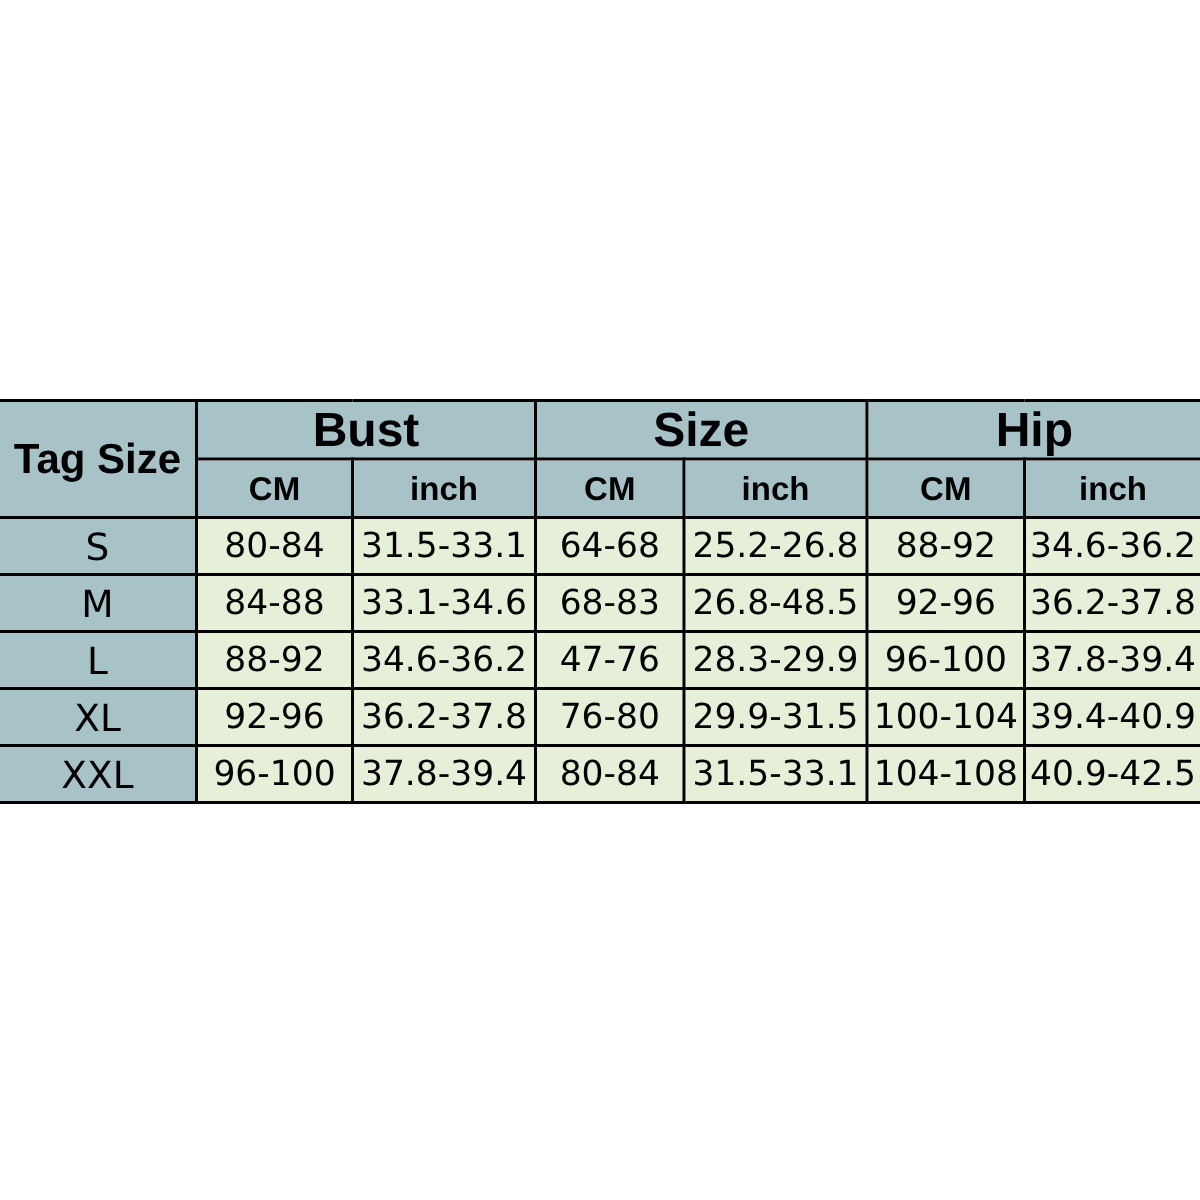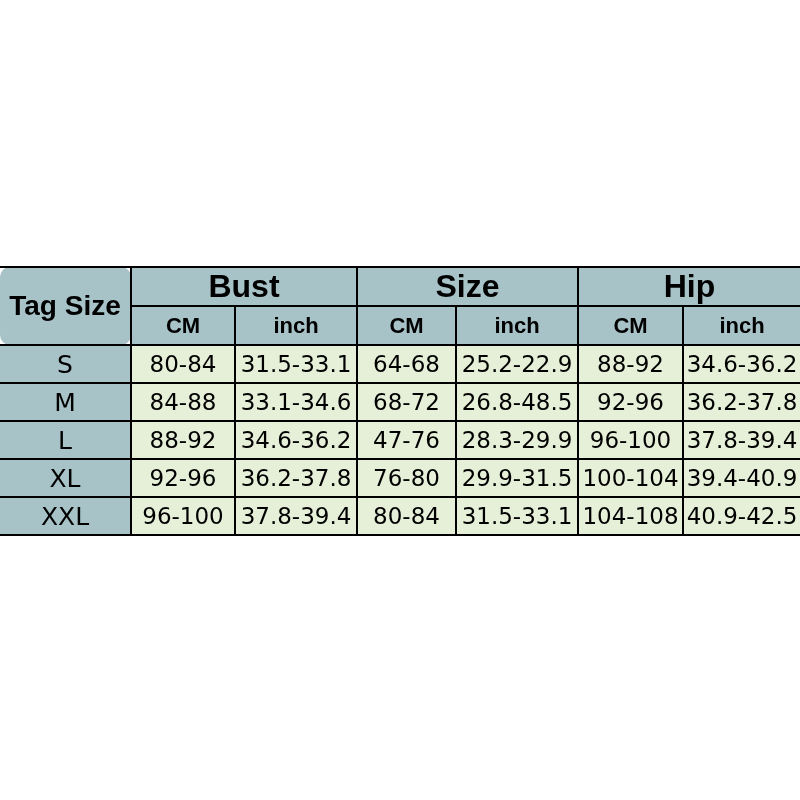--- a/index.html
+++ b/index.html
@@ -38,21 +38,20 @@
   .size-chart tr > *:first-child { border-left: none; }
   .size-chart tr > *:last-child  { border-right: none; }
 
   .hdr-bg  { background: var(--header-bg, #a7c3c8); }
   .cell-bg { background: var(--cell-bg, #e6f0d8); }
 
   .corner {
     font-family: "Liberation Sans", sans-serif;
     font-weight: bold;
     font-size: 28px;
-    border-radius: 10px;
   }
   .section {
     font-family: "Liberation Sans", sans-serif;
     font-weight: bold;
     font-size: 32px;
     height: 36px;
   }
   .unit {
     font-family: Liberation Sans, sans-serif;
     font-weight: bold;
@@ -99,30 +98,30 @@
         <th class="hdr-bg unit">inch</th>
         <th class="hdr-bg unit">CM</th>
         <th class="hdr-bg unit">inch</th>
       </tr>
 
       <tr class="data-row">
         <th class="hdr-bg size-label">S</th>
         <td class="cell-bg value">80-84</td>
         <td class="cell-bg value">31.5-33.1</td>
         <td class="cell-bg value">64-68</td>
-        <td class="cell-bg value">25.2-22.9</td>
+        <td class="cell-bg value">25.2-26.8</td>
         <td class="cell-bg value">88-92</td>
         <td class="cell-bg value">34.6-36.2</td>
       </tr>
 
       <tr class="data-row">
         <th class="hdr-bg size-label">M</th>
         <td class="cell-bg value">84-88</td>
         <td class="cell-bg value">33.1-34.6</td>
-        <td class="cell-bg value">68-72</td>
+        <td class="cell-bg value">68-83</td>
         <td class="cell-bg value">26.8-48.5</td>
         <td class="cell-bg value">92-96</td>
         <td class="cell-bg value">36.2-37.8</td>
       </tr>
 
       <tr class="data-row">
         <th class="hdr-bg size-label">L</th>
         <td class="cell-bg value">88-92</td>
         <td class="cell-bg value">34.6-36.2</td>
         <td class="cell-bg value">47-76</td>

